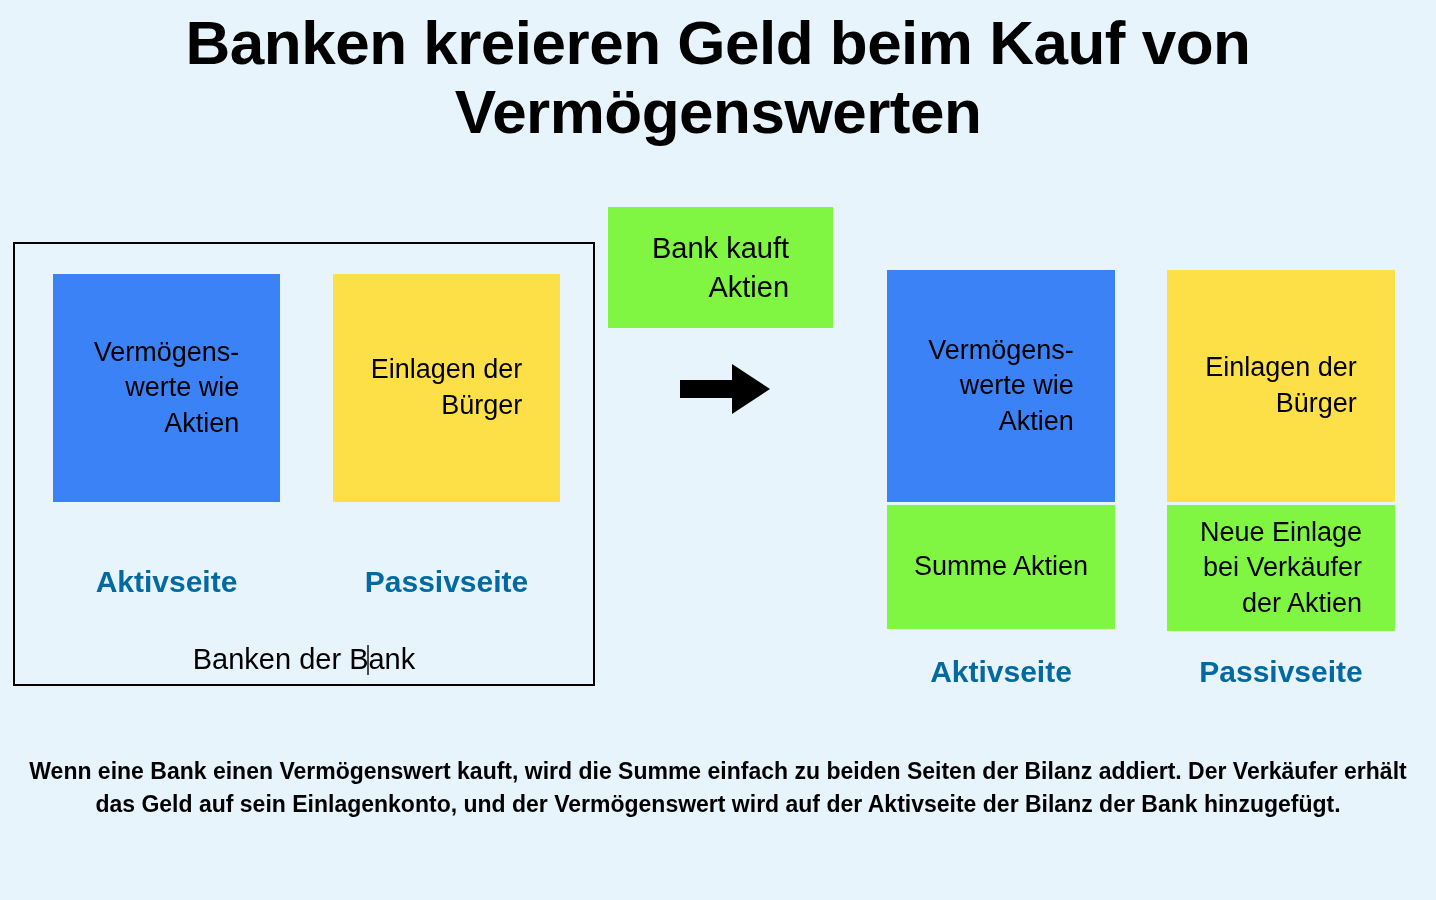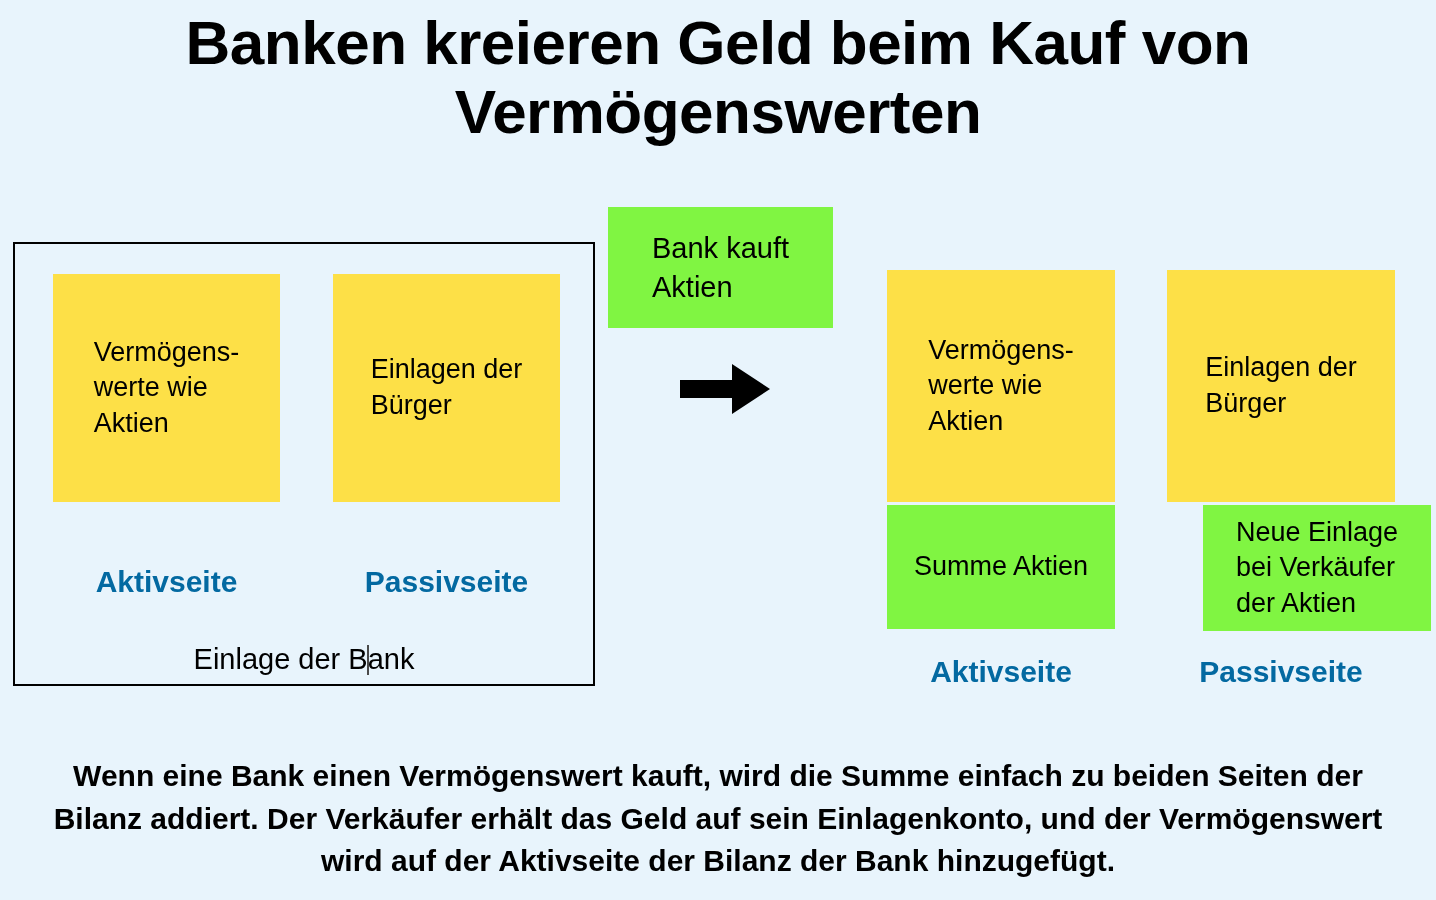--- a/index.html
+++ b/index.html
@@ -47,29 +47,29 @@
     box-sizing: border-box;
     background: transparent;
   }
 
   .block {
     position: absolute;
     box-sizing: border-box;
     display: flex;
     align-items: center;
     justify-content: center;
-    text-align: left;
+    text-align: right;
     color: #000000;
     font-size: 27px;
     line-height: 1.32;
     font-weight: 400;
     padding: 4px 6px;
   }
 
-  .cyan  { background: #fde047; }
+  .cyan  { background: #3b82f6; }
   .blue  { background: #fde047; }
   .green { background: #80f542; }
 
   
   .l-assets  { left: 53px;  top: 274px; width: 227px; height: 228px; }
   .l-liab    { left: 333px; top: 274px; width: 227px; height: 228px; }
 
   .side-label {
     position: absolute;
     text-align: center;
@@ -115,33 +115,33 @@
     left: 680px;
     top: 362px;
     width: 92px;
     height: 54px;
   }
 
   
   .r-assets     { left: 887px;  top: 270px; width: 228px; height: 232px; }
   .r-assets-new { left: 887px;  top: 505px; width: 228px; height: 124px; }
   .r-liab       { left: 1167px; top: 270px; width: 228px; height: 232px; }
-  .r-liab-new   { left: 1167px; top: 505px; width: 228px; height: 126px; margin-left: 36px; }
+  .r-liab-new   { left: 1167px; top: 505px; width: 228px; height: 126px; }
 
   .r-assets-label { left: 887px;  top: 655px; width: 228px; }
   .r-liab-label   { left: 1167px; top: 655px; width: 228px; }
 
   
   .explainer {
     position: absolute;
     left: 28px;
     top: 755px;
     width: 1380px;
     text-align: center;
-    font-size: 30px;
+    font-size: 23px;
     font-weight: 700;
     line-height: 1.42;
     color: #000000;
   }
 </style>
 </head>
 <body>
 
 <div class="stage">
 
@@ -153,21 +153,21 @@
 werte wie
 Aktien</div>
 
   <div class="block blue l-liab" style="white-space: pre-line;">Einlagen der
 Bürger</div>
 
   <div class="side-label l-assets-label">Aktivseite</div>
 
   <div class="side-label l-liab-label">Passivseite</div>
 
-  <div class="frame-caption"><span>Einlage der B</span><span class="caret"></span><span>ank</span></div>
+  <div class="frame-caption"><span>Banken der B</span><span class="caret"></span><span>ank</span></div>
 
   <div class="block green action-box" style="position:absolute; white-space: pre-line;">Bank kauft
 Aktien</div>
 
   <div class="arrow-wrap">
     <svg width="92" height="54" viewBox="0 0 92 54" xmlns="http://www.w3.org/2000/svg">
       <polygon points="0,18 52,18 52,2 90,27 52,52 52,36 0,36" fill="#000000"></polygon>
     </svg>
   </div>
 

